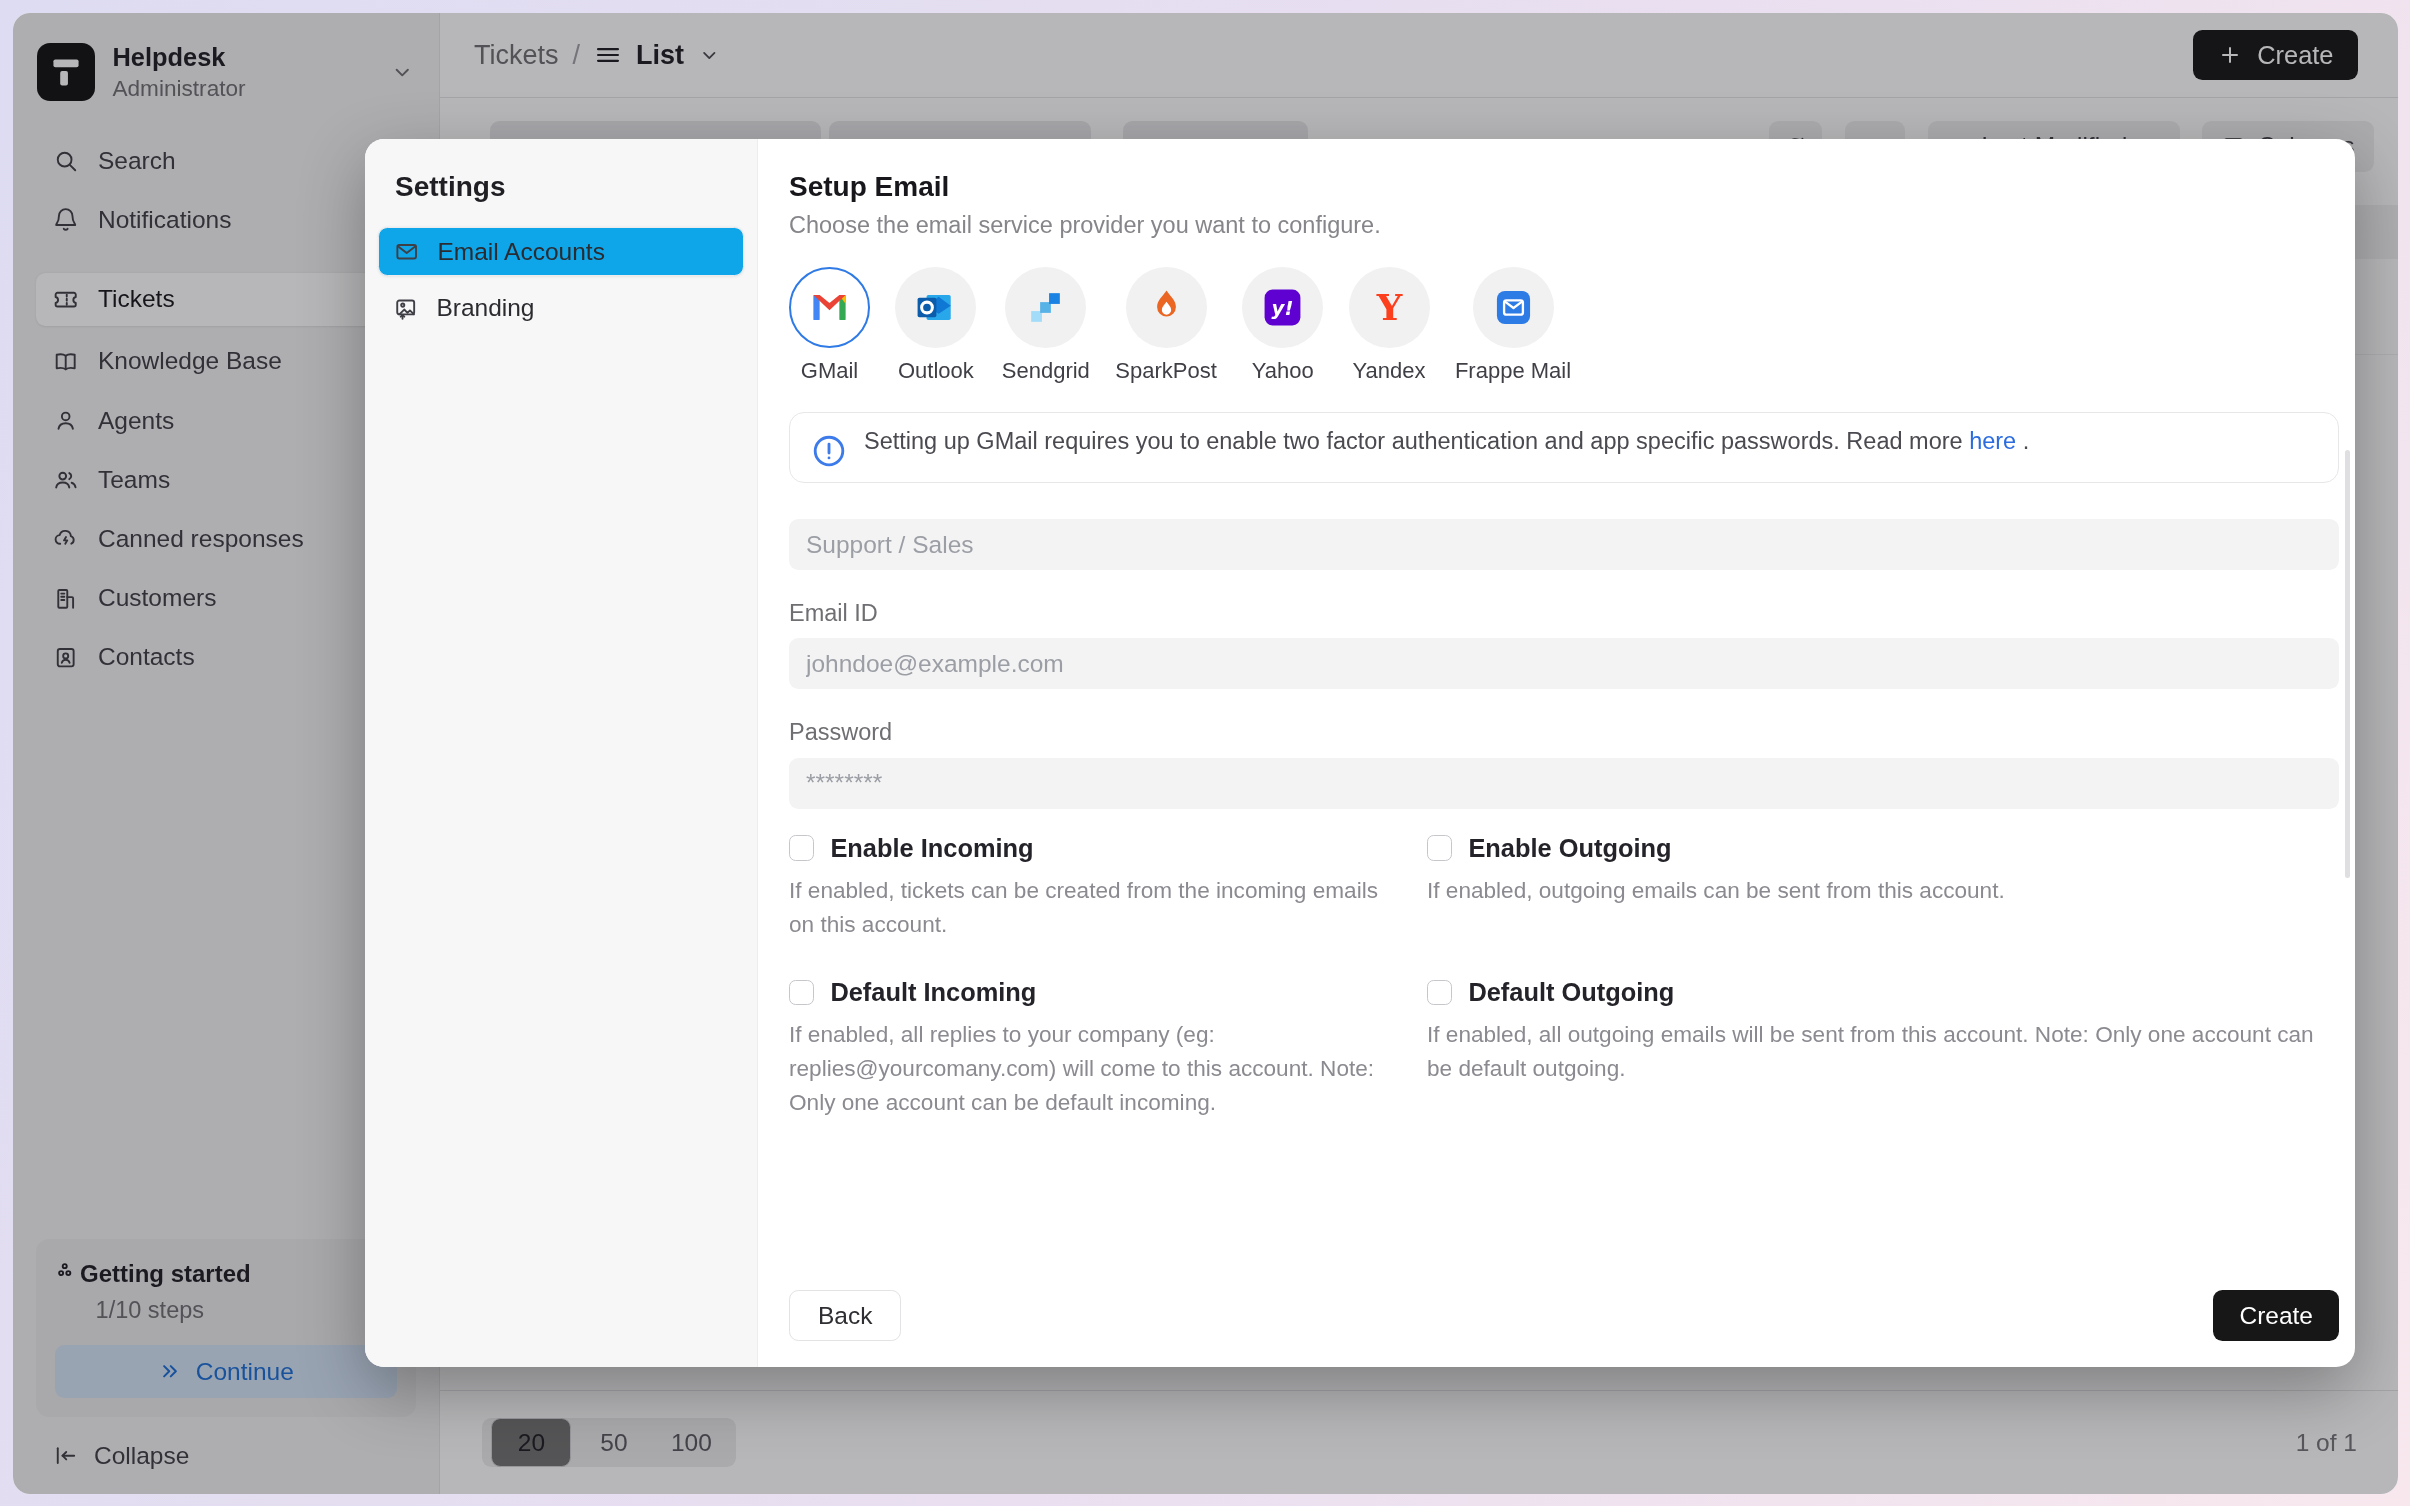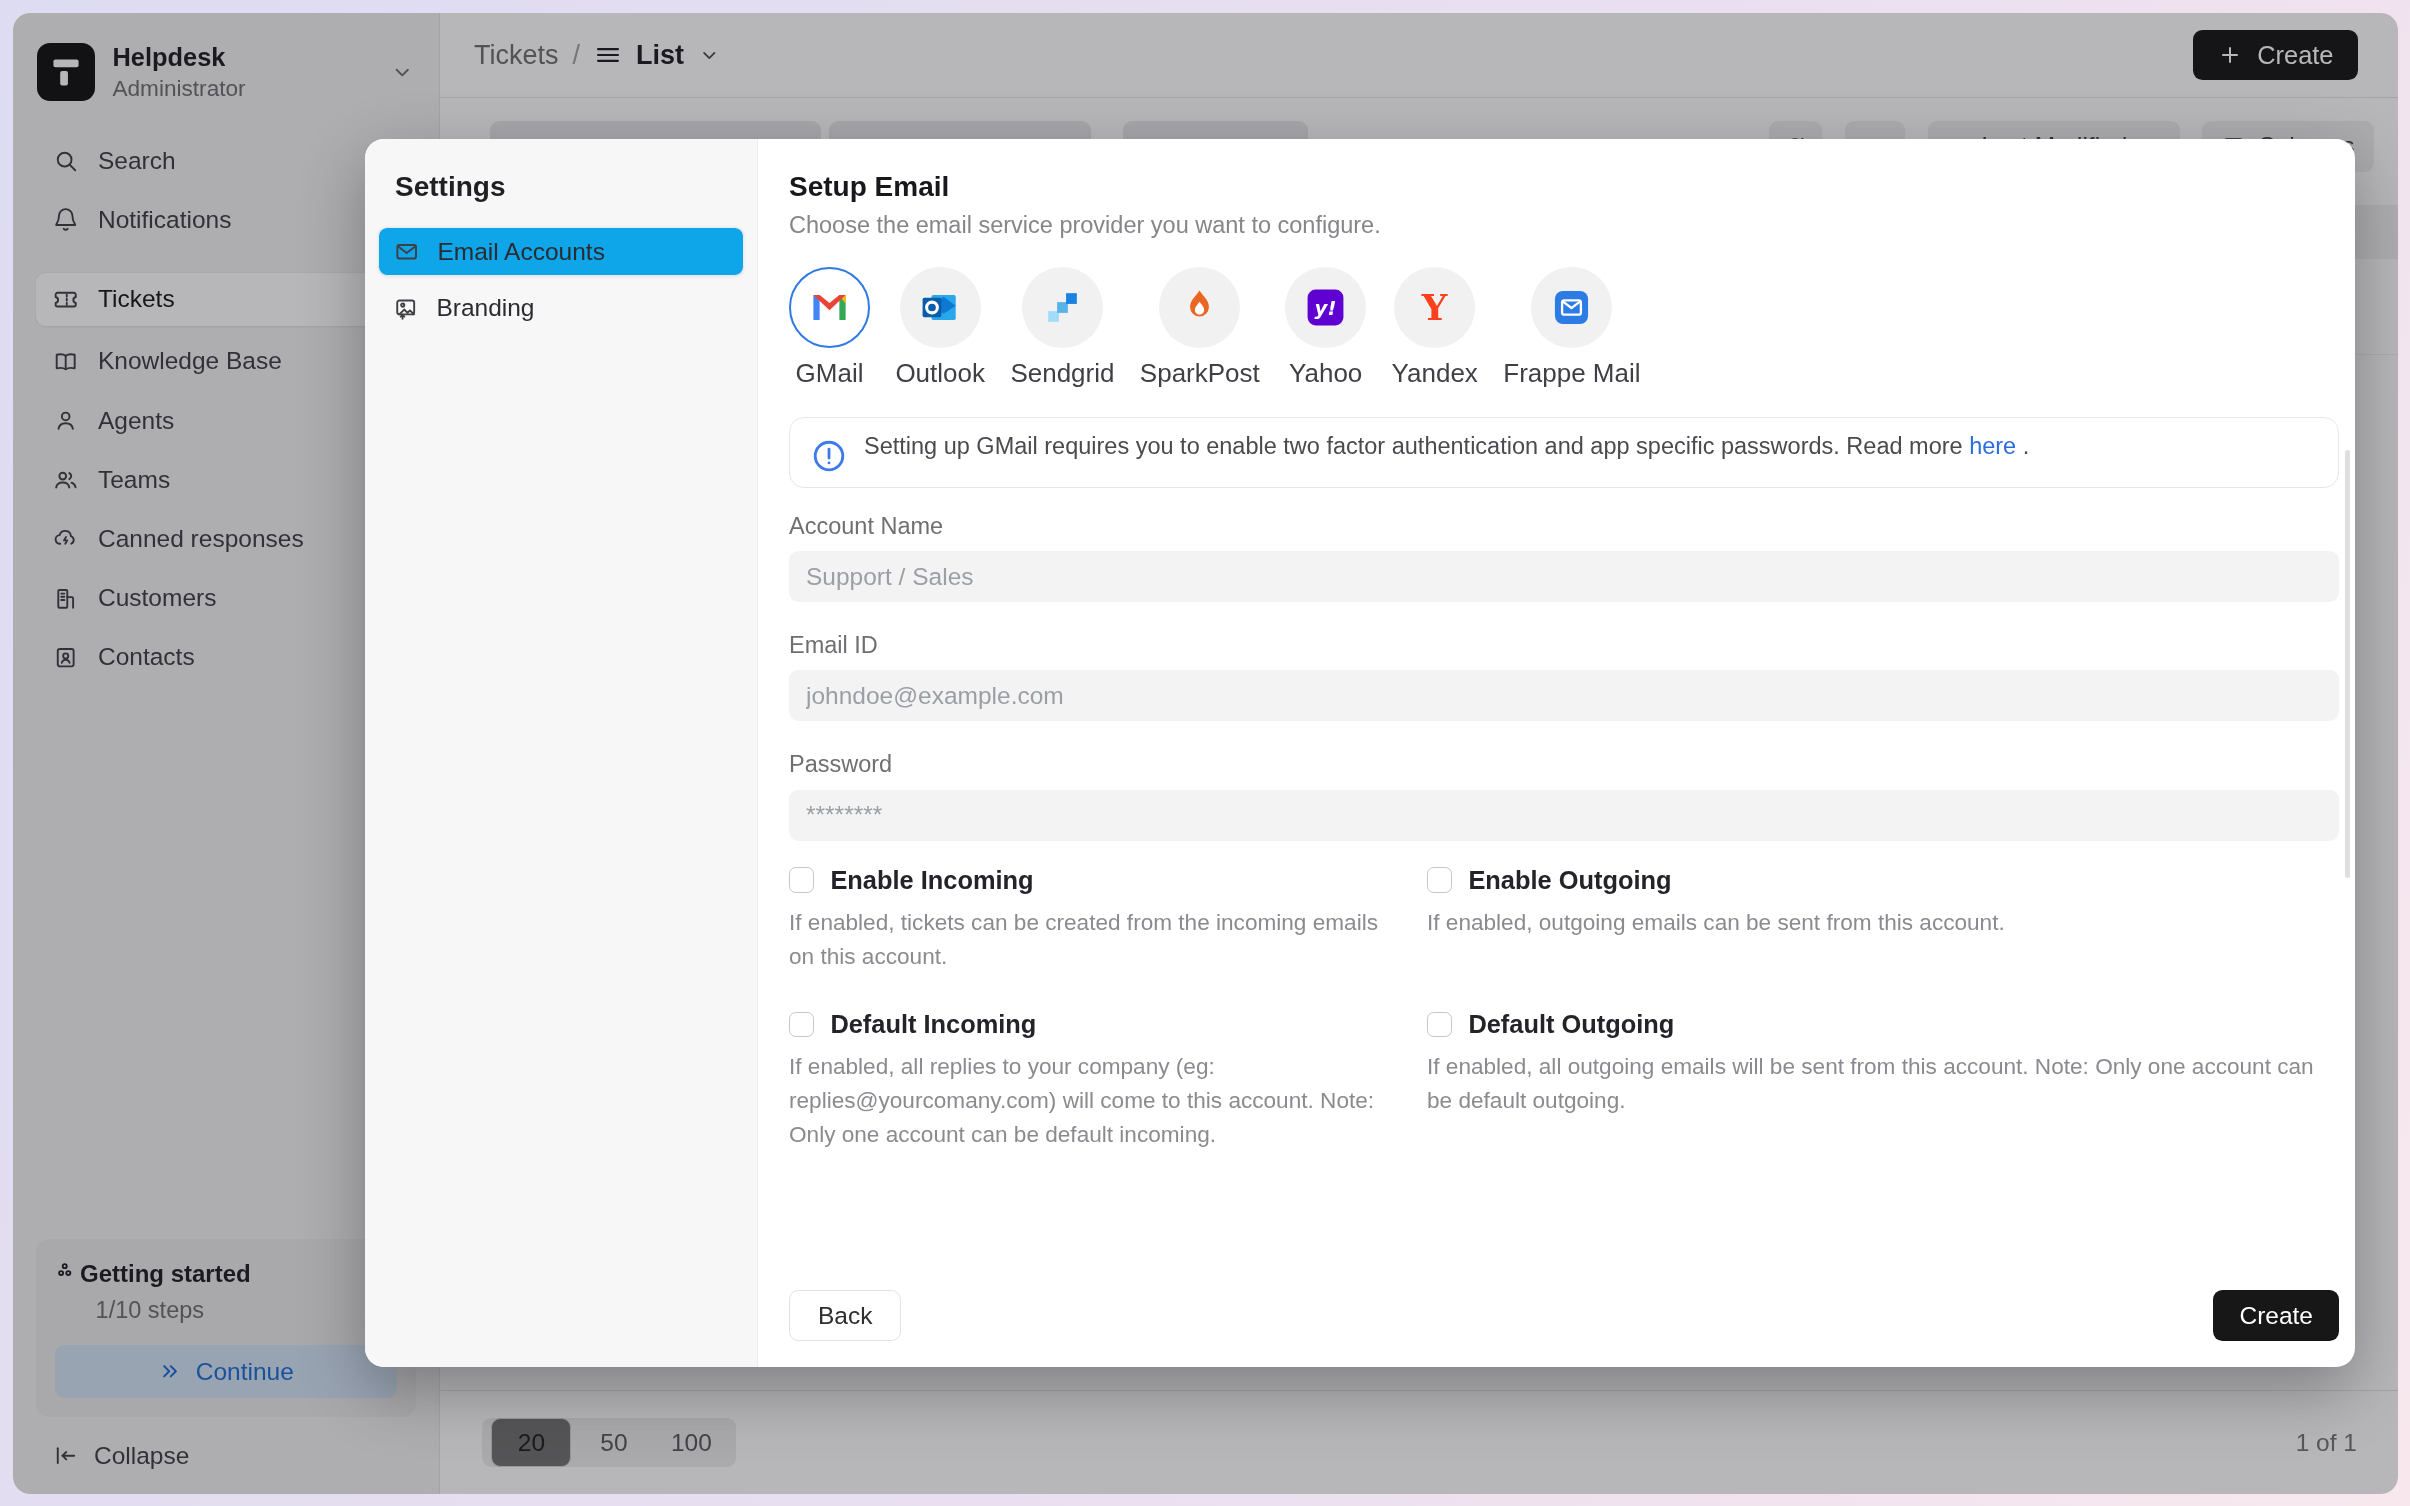--- a/index.html
+++ b/index.html
@@ -90,21 +90,21 @@
     font-weight:500; }
   .set-main { flex:1; padding:32px 16px 26px 31px; display:flex; flex-direction:column;
     position:relative; min-width:0; }
   .sm-title { font-size:28px; font-weight:700; color:#17171C; }
   .sm-sub { font-size:23.5px; color:#85858A; margin-top:9.4px; }
   .providers { display:flex; gap:25.4px; margin-top:28px; }
   .provider { display:flex; flex-direction:column; align-items:center; gap:9.4px; cursor:pointer; }
   .p-circle { width:81px; height:81px; border-radius:50%; background:#F1F1F2;
     display:flex; align-items:center; justify-content:center; }
   .provider.selected .p-circle { background:#fff; border:2.8px solid #2F7AE5; }
-  .p-label { font-size:26px; color:#3F3F46; }
+  .p-label { font-size:22px; color:#3F3F46; }
   .alert { margin-top:28px; border:1.9px solid #E7E7EA; border-radius:15px; padding:13px 21px;
     display:flex; gap:17px; align-items:flex-start; background:#fff; }
   .alert-icon { color:#3D7BEA; margin-top:7.5px; }
   .alert-text { font-size:23.5px; color:#4A4A50; line-height:1.32; max-width:1172px; }
   .alert-text a { color:#2B6CDF; cursor:pointer; }
   .fgroup { margin-top:24.5px; }
   .fgroup + .fgroup { margin-top:30px; }
   .flabel { font-size:23.5px; color:#6F6F73; display:block; }
   .tf { margin-top:11.3px; height:51px; border-radius:9.4px; background:#F3F3F4; border:none;
     width:100%; padding:0 17px; font-size:24.5px; color:#2B2B30; font-family:inherit; display:block; }
@@ -473,21 +473,20 @@
               <svg width="36" height="36" viewBox="0 0 24 24" fill="none" stroke="currentColor" stroke-width="1.9" stroke-linecap="round">
                 <circle cx="12" cy="12" r="9.2"></circle>
                 <path d="M12 7.4v6"></path>
                 <path d="M12 16.6v.01"></path>
               </svg>
             </span>
           <p class="alert-text"><span>Setting up GMail requires you to enable two factor authentication and app specific passwords. Read more</span> <a>here</a><span> .</span></p>
         </div>
 
         <div class="fgroup">
-          <label class="flabel">Account Name</label>
           <input class="tf" type="text" placeholder="Support / Sales" style="">
         </div>
         <div class="fgroup">
           <label class="flabel">Email ID</label>
           <input class="tf" type="text" placeholder="johndoe@example.com" style="">
         </div>
         <div class="fgroup">
           <label class="flabel">Password</label>
           <input class="tf" type="password" placeholder="********" style="">
         </div>

